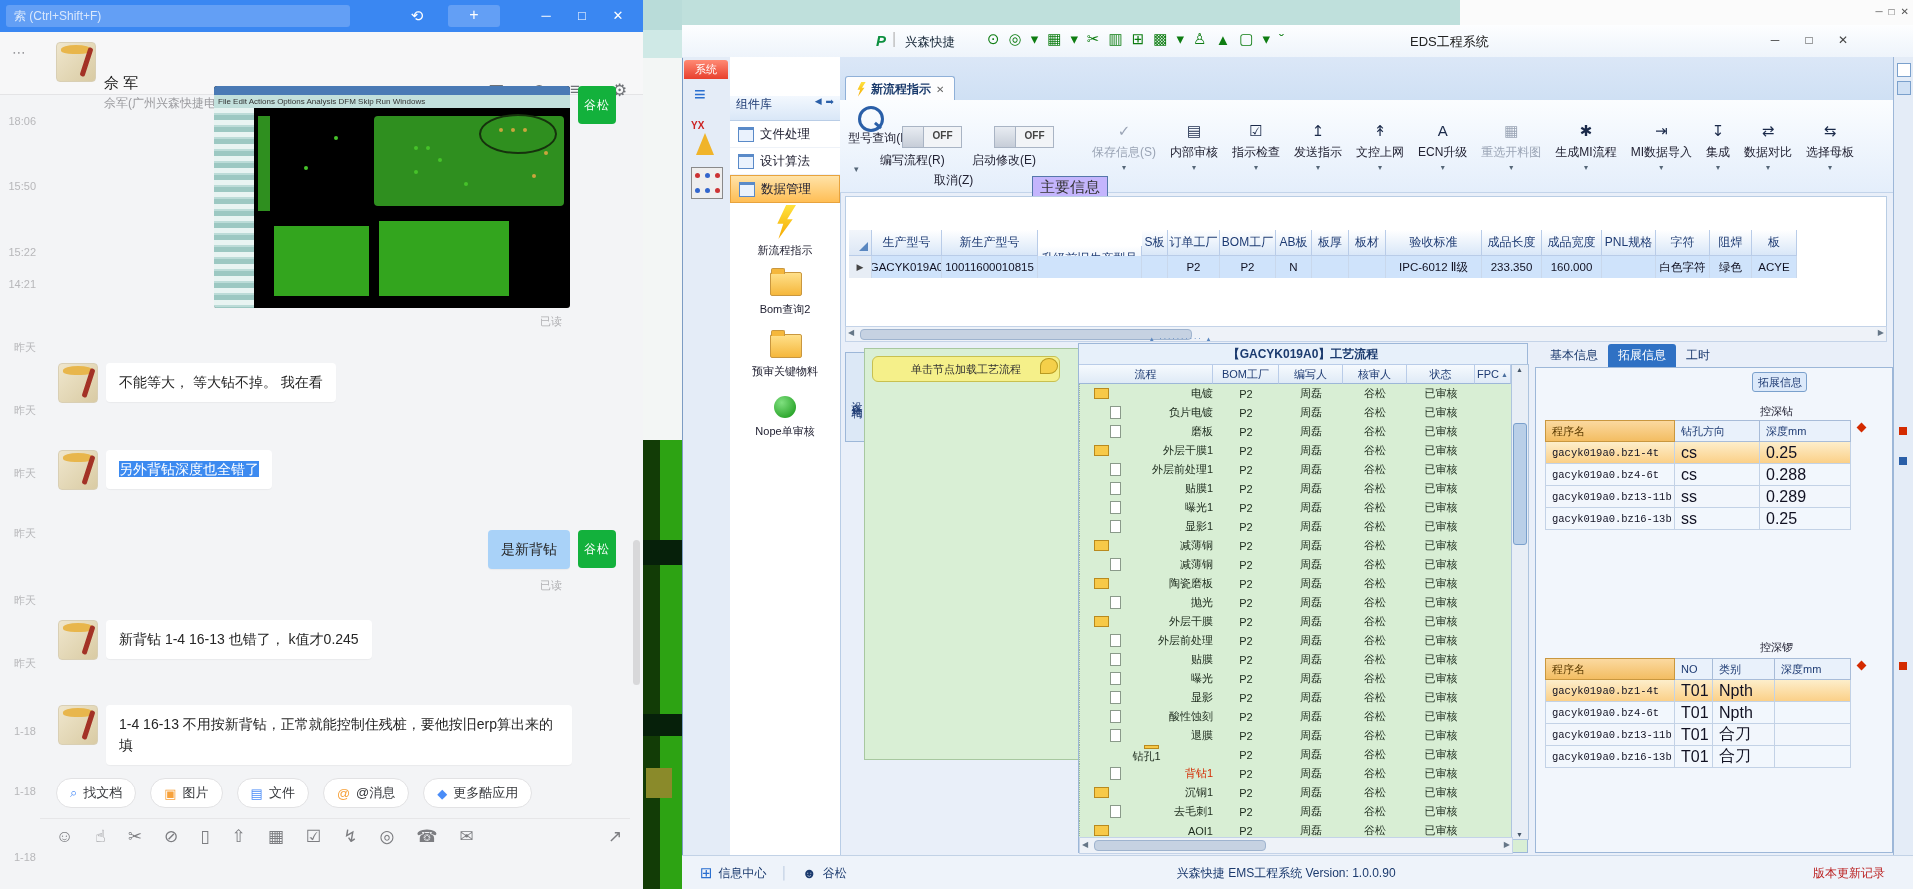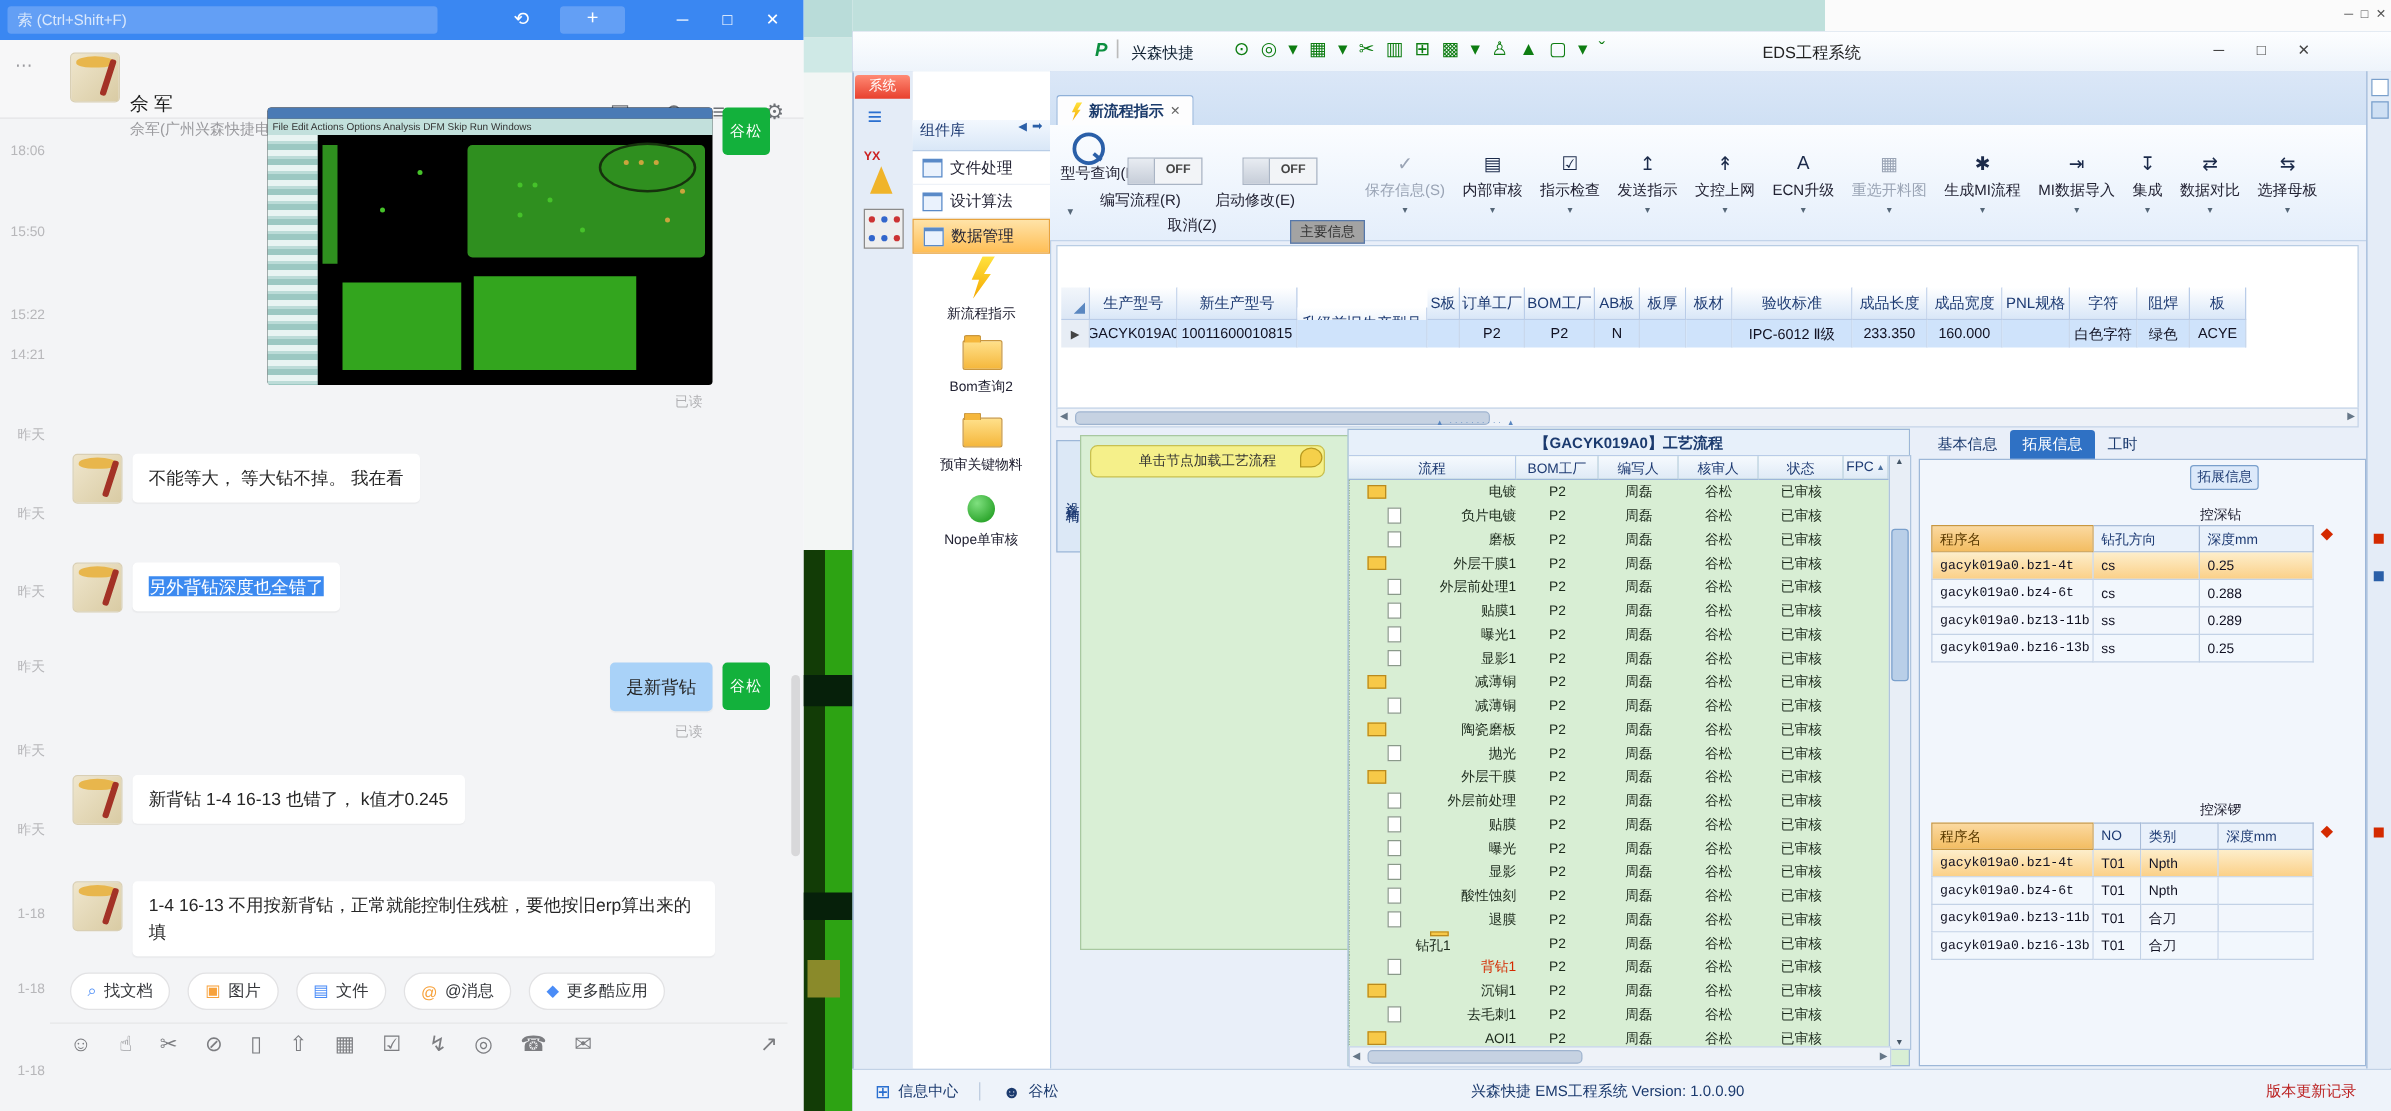--- a/index.html
+++ b/index.html
@@ -82,21 +82,21 @@
        border-bottom:1px solid #c3d4ea;}
   .rb-lab{font-size:12px;color:#223;}
   .rb-btn{display:flex;flex-direction:column;align-items:center;width:auto;padding:0 7px;gap:2px;}
   .rb-btn .i{font-size:15px;color:#1b2a4a;height:20px;}
   .rb-btn .t{font-size:12px;color:#223;white-space:nowrap;}
   .rb-btn .dd{font-size:8px;color:#567;}
   .rb-btn.dis .i,.rb-btn.dis .t{color:#9aa4b5;}
   .toggle{width:58px;height:20px;border:1px solid #a9b4c4;background:#f2f4f7;display:flex;font-size:10px;}
   .toggle .knob{width:20px;background:linear-gradient(180deg,#e8ecf2,#c6cdd8);border-right:1px solid #a9b4c4;}
   .toggle .off{flex:1;text-align:center;line-height:18px;color:#444;font-weight:bold;}
-  .maininfo{border:1px solid #5577aa;background:#a3a3a3;font-size:11px;color:#333;
+  .maininfo{border:1px solid #5577aa;background:#c4b5fd;font-size:15px;color:#333;
        padding:1px 7px;}
   .tbl-wrap{left:845px;top:196px;width:1040px;height:130px;background:#fff;border:1px solid #b9cde4;}
   .th-row,.td-row{display:flex;position:absolute;}
   .th{height:26px;box-sizing:border-box;border-right:1px solid #b9cce8;border-bottom:1px solid #b9cce8;
       background:linear-gradient(180deg,#ffffff,#d9e7f8);font-size:12px;color:#1e3b73;
       display:flex;align-items:center;justify-content:center;white-space:nowrap;overflow:hidden;}
   .td{height:22px;box-sizing:border-box;border-right:1px solid #c9d8ec;background:#cfe3fb;font-size:11.5px;
       color:#112;display:flex;align-items:center;justify-content:center;white-space:nowrap;overflow:hidden;}
   .scrollh{background:#eef2f8;border:1px solid #c4d3e8;}
   .scrollh .thumb{position:absolute;top:2px;height:9px;background:#c6d2e2;border:1px solid #9fb4cf;border-radius:4px;}
@@ -116,21 +116,21 @@
   .gc.tree{justify-content:space-between;border-left:1px dotted #9ab89a;}
   .gc .icon{display:inline-block;margin:0 4px 0 0;}
   .icon.folder{width:13px;height:9px;background:#f7c948;border:1px solid #b98a1e;margin-left:14px;}
   .icon.leaf{width:9px;height:11px;background:#fff;border:1px solid #8a9a8a;margin-left:30px;}
   .lab.red{color:#d42a00;}
   .rp-tab{font-size:12px;color:#1b3a6e;padding:3px 10px;}
   .rp-tab.act{background:#2f71c4;color:#fff;border-radius:3px 3px 0 0;}
   .ot{height:22px;box-sizing:border-box;border:1px solid #a8bcd8;border-left:none;background:#e9f1fb;
       font-size:11px;color:#1e3b73;display:flex;align-items:center;padding-left:6px;}
   .ot.orange{background:linear-gradient(180deg,#fbd9a0,#f3bd62);border-color:#c9973f;color:#5a3a00;border-left:1px solid #c9973f;}
-  .oc{height:22px;box-sizing:border-box;border:1px solid #c3d2e6;border-top:none;border-left:none;font-size:11px;
+  .oc{height:22px;box-sizing:border-box;border:1px solid #c3d2e6;border-top:none;border-left:none;font-size:16px;
       color:#112;display:flex;align-items:center;padding-left:6px;white-space:nowrap;overflow:hidden;}
   .orow{display:flex;}
   .orow.hl .oc{background:linear-gradient(180deg,#fdeecb,#fbd088);}
   .orow.alt .oc{background:#f2f7fd;}
   .orow .oc:first-child{border-left:1px solid #c3d2e6;}
   .statusbar{left:682px;top:855px;width:1231px;height:34px;background:#eef3fa;border-top:1px solid #c2d2e6;
        font-size:12px;color:#1b3a6e;}
   .vscroll{background:#e8eef6;border:1px solid #aec4de;}
   .vscroll .vthumb{position:absolute;left:1px;width:12px;background:#b9cfe8;border:1px solid #7aa0cc;border-radius:3px;}
 </style>

